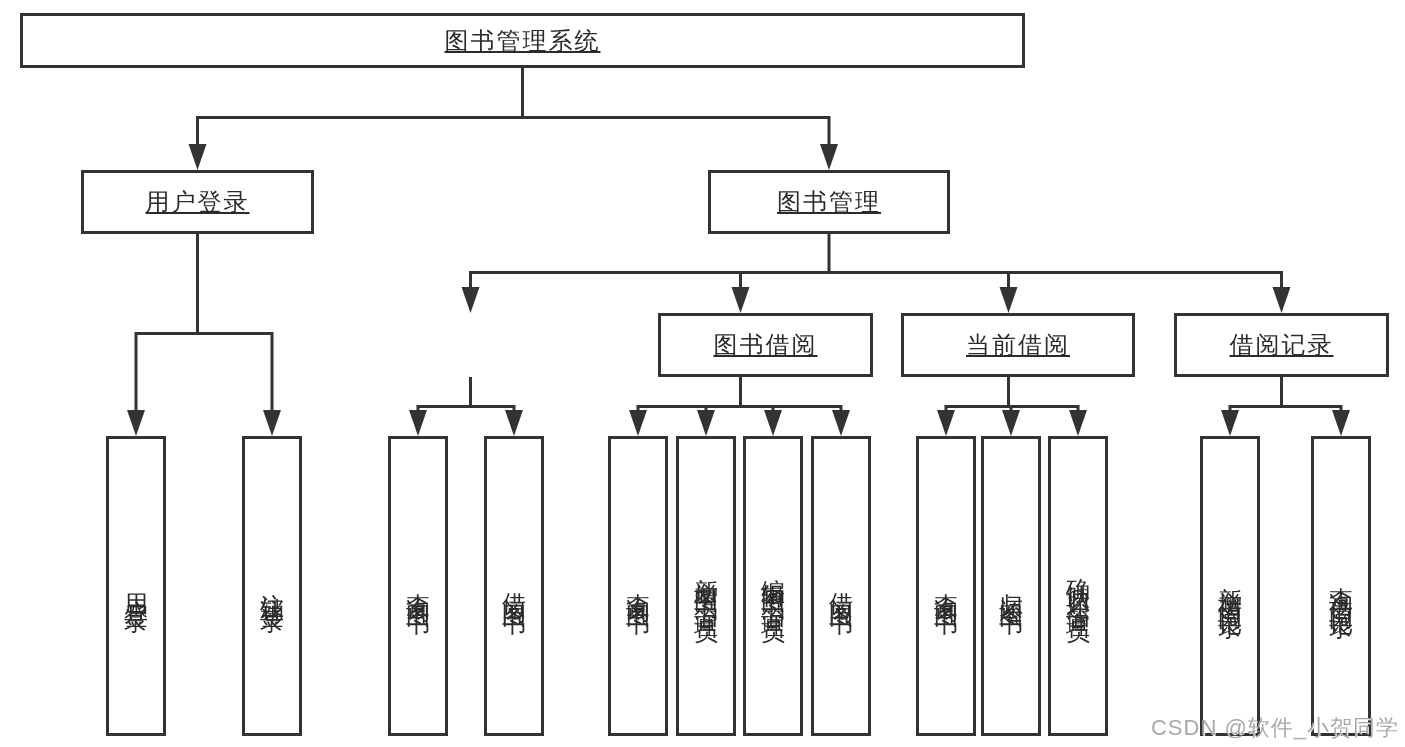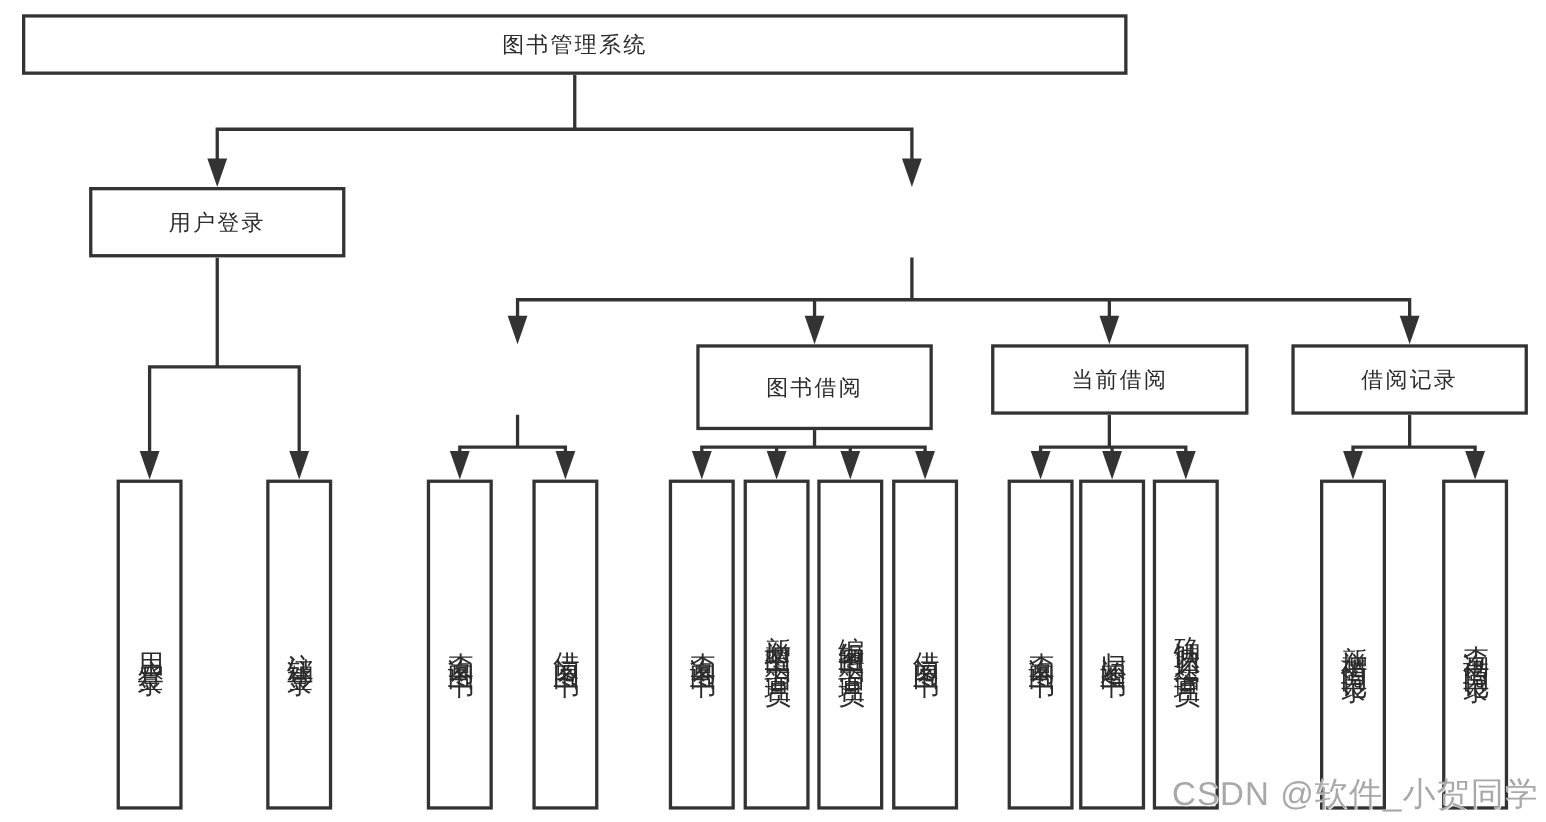--- a/index.html
+++ b/index.html
@@ -8,28 +8,28 @@
     font-family:"Liberation Sans","DejaVu Sans",sans-serif; overflow:hidden;
   }
   svg.connectors { position:absolute; left:0; top:0; pointer-events:none; }
   svg.connectors path { stroke:#333333; stroke-width:3; fill:none; }
   svg.connectors polygon { fill:#333333; stroke:none; }
   .box {
     position:absolute; box-sizing:border-box; background:#ffffff;
     border:3px solid #333333; display:flex; align-items:center; justify-content:center;
     color:#2b2b2b;
   }
-  .box.h .lbl { font-size:20px; letter-spacing:2px; white-space:nowrap; }
+  .box.h .lbl { font-size:24px; letter-spacing:2px; white-space:nowrap;text-decoration:underline; }
   .box.v .lbl {
     writing-mode:vertical-rl; -webkit-writing-mode:vertical-rl;
     text-orientation:mixed; font-size:24px; letter-spacing:6px; line-height:1;
   }
   .watermark {
     position:absolute; right:6px; bottom:4px; z-index:5;
-    font-size:30px; color:#a8a8a8; letter-spacing:1px; white-space:nowrap;
+    font-size:22px; color:#a8a8a8; letter-spacing:1px; white-space:nowrap;
     text-shadow:1px 1px 0 rgba(255,255,255,0.85);
   }
 </style>
 </head>
 <body>
 
 <div class="stage">
 
   <svg class="connectors" width="1405" height="747" viewBox="0 0 1405 747">
     <path d="M522.5 68 V119 M197.5 147 V117.5 H829 V147"></path>
@@ -63,22 +63,25 @@
     <polygon points="1332,410 1350,410 1341,436"></polygon>
   </svg>
 
   <div class="box h" style="left:20px;top:13px;width:1005px;height:55px">
     <span class="lbl">图书管理系统</span>
   </div>
 
   <div class="box h" style="left:81px;top:170px;width:233px;height:64px">
     <span class="lbl">用户登录</span>
   </div>
+  <div class="box h" style="left:708px;top:170px;width:242px;height:64px">
+    <span class="lbl">图书管理</span>
+  </div>
 
-  <div class="box h" style="left:633px;top:313px;width:215px;height:78px">
+  <div class="box h" style="left:658px;top:313px;width:215px;height:64px">
     <span class="lbl">图书借阅</span>
   </div>
   <div class="box h" style="left:901px;top:313px;width:234px;height:64px">
     <span class="lbl">当前借阅</span>
   </div>
   <div class="box h" style="left:1174px;top:313px;width:215px;height:64px">
     <span class="lbl">借阅记录</span>
   </div>
 
   <div class="box v" style="left:106px;top:436px;width:60px;height:300px">

